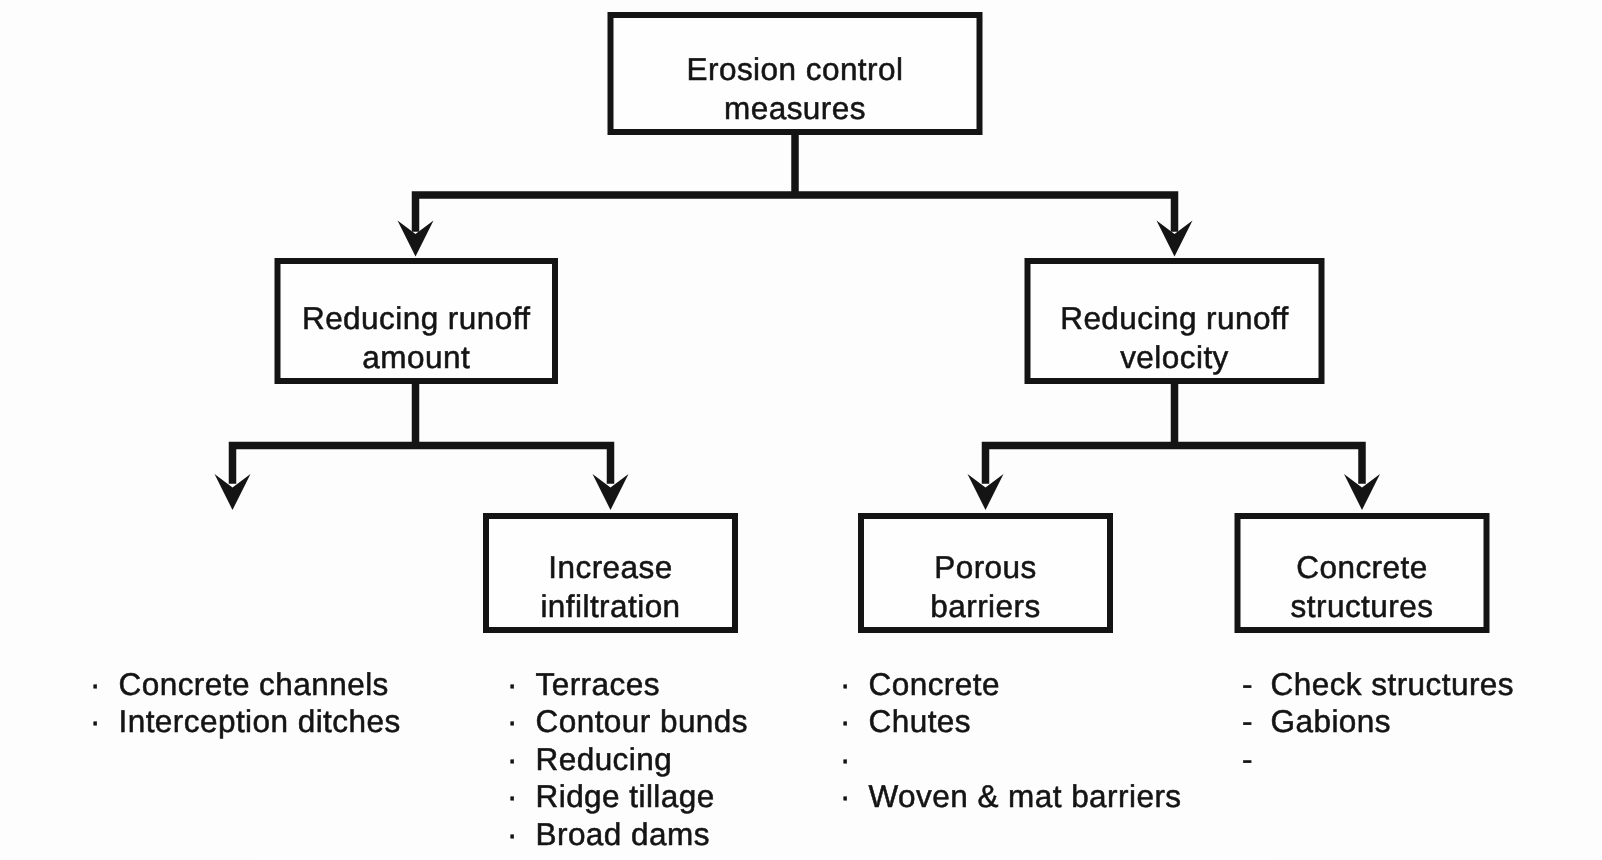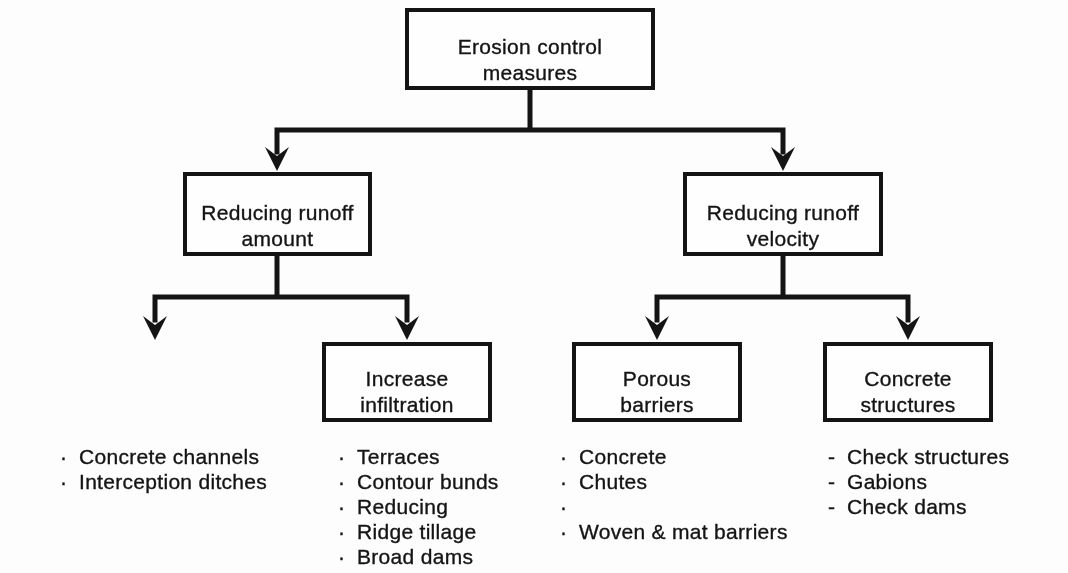--- a/index.html
+++ b/index.html
@@ -152,17 +152,16 @@
     <div class="li">
       <span class="bu">-</span>
       <span>Check structures</span>
     </div>
     <div class="li">
       <span class="bu">-</span>
       <span>Gabions</span>
     </div>
     <div class="li">
       <span class="bu">-</span>
-      <span>Check dams</span>
     </div>
   </div>
 
 </div>
 
 </body></html>

